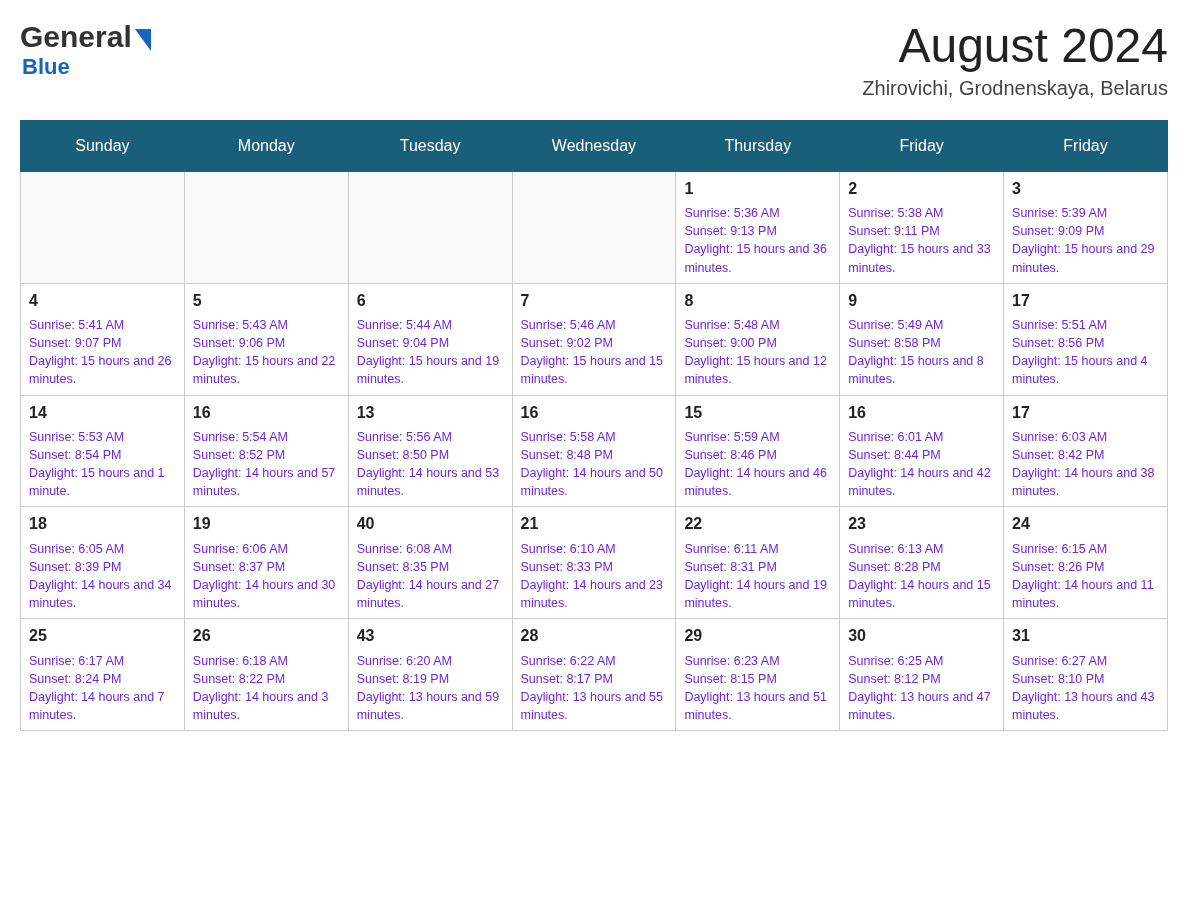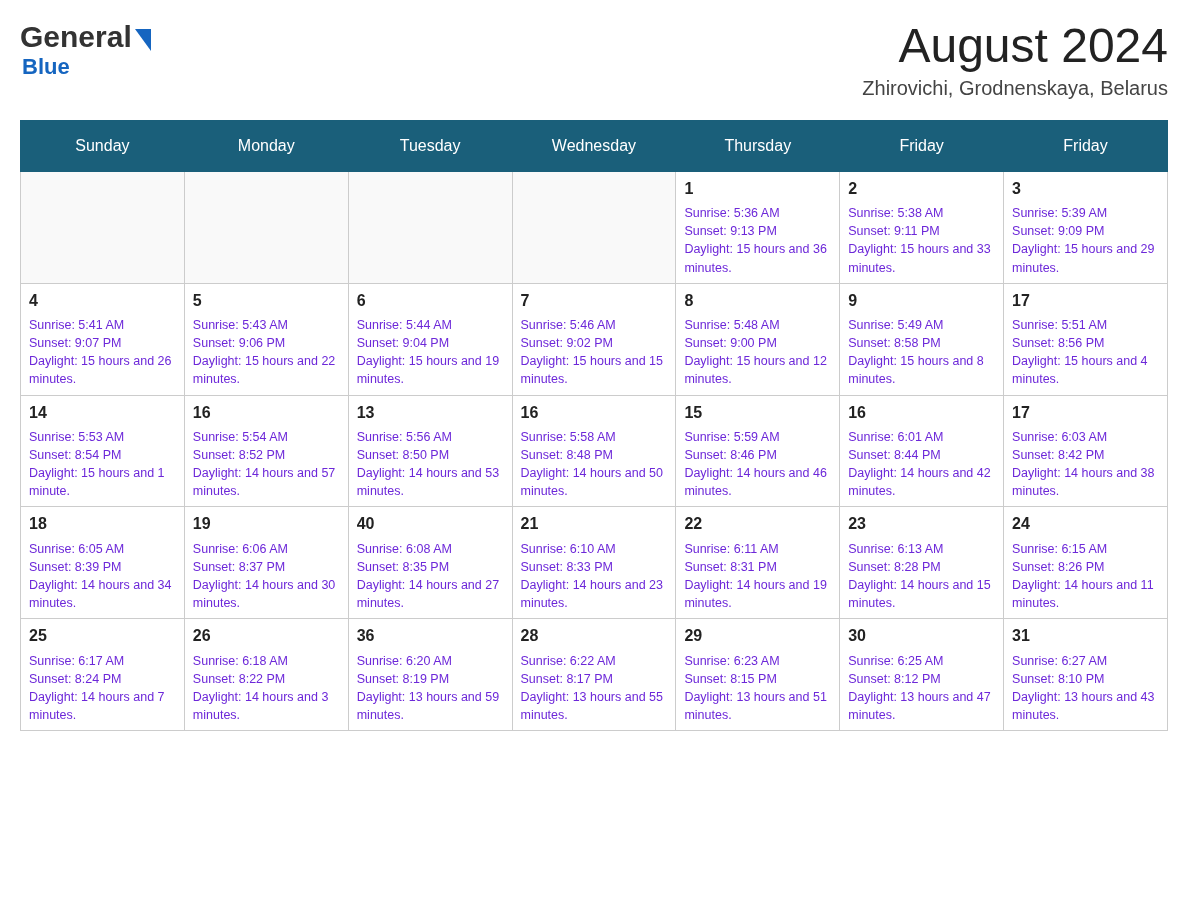--- a/index.html
+++ b/index.html
@@ -221,21 +221,21 @@
       <tr>
         <td>
           <span class="day-number">25</span>
           <div class="day-info">Sunrise: 6:17 AM<br>Sunset: 8:24 PM<br>Daylight: 14 hours and 7 minutes.</div>
         </td>
         <td>
           <span class="day-number">26</span>
           <div class="day-info">Sunrise: 6:18 AM<br>Sunset: 8:22 PM<br>Daylight: 14 hours and 3 minutes.</div>
         </td>
         <td>
-          <span class="day-number">36</span>
+          <span class="day-number">43</span>
           <div class="day-info">Sunrise: 6:20 AM<br>Sunset: 8:19 PM<br>Daylight: 13 hours and 59 minutes.</div>
         </td>
         <td>
           <span class="day-number">28</span>
           <div class="day-info">Sunrise: 6:22 AM<br>Sunset: 8:17 PM<br>Daylight: 13 hours and 55 minutes.</div>
         </td>
         <td>
           <span class="day-number">29</span>
           <div class="day-info">Sunrise: 6:23 AM<br>Sunset: 8:15 PM<br>Daylight: 13 hours and 51 minutes.</div>
         </td>

